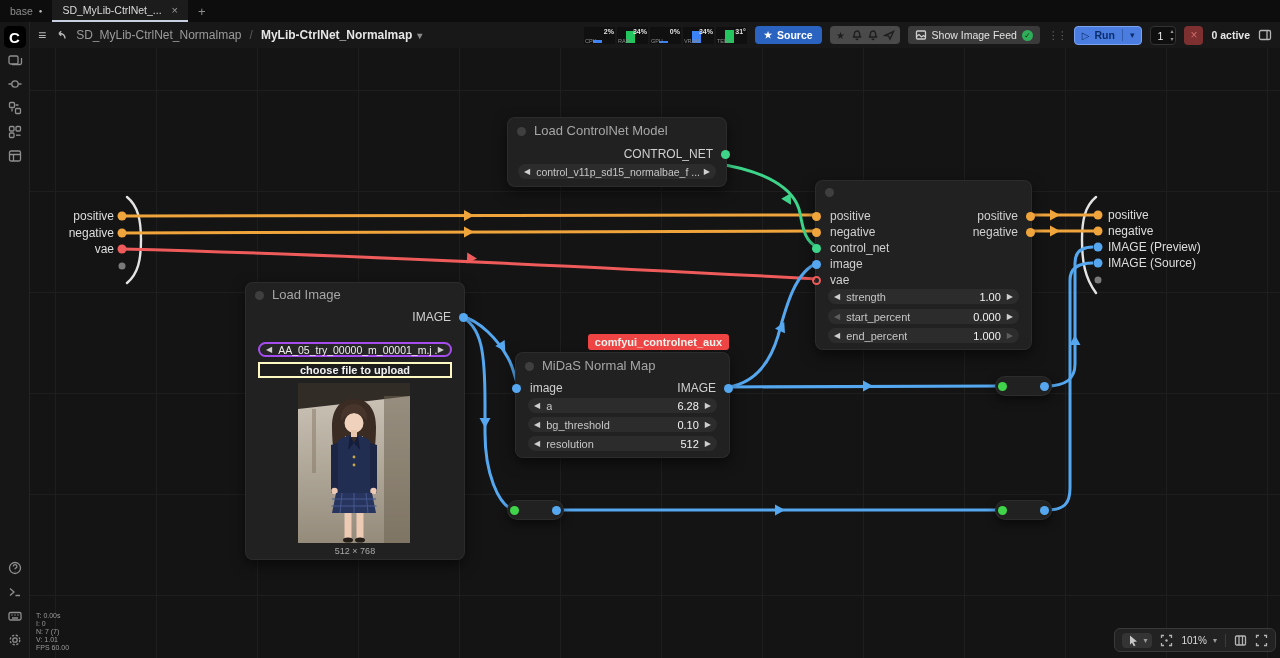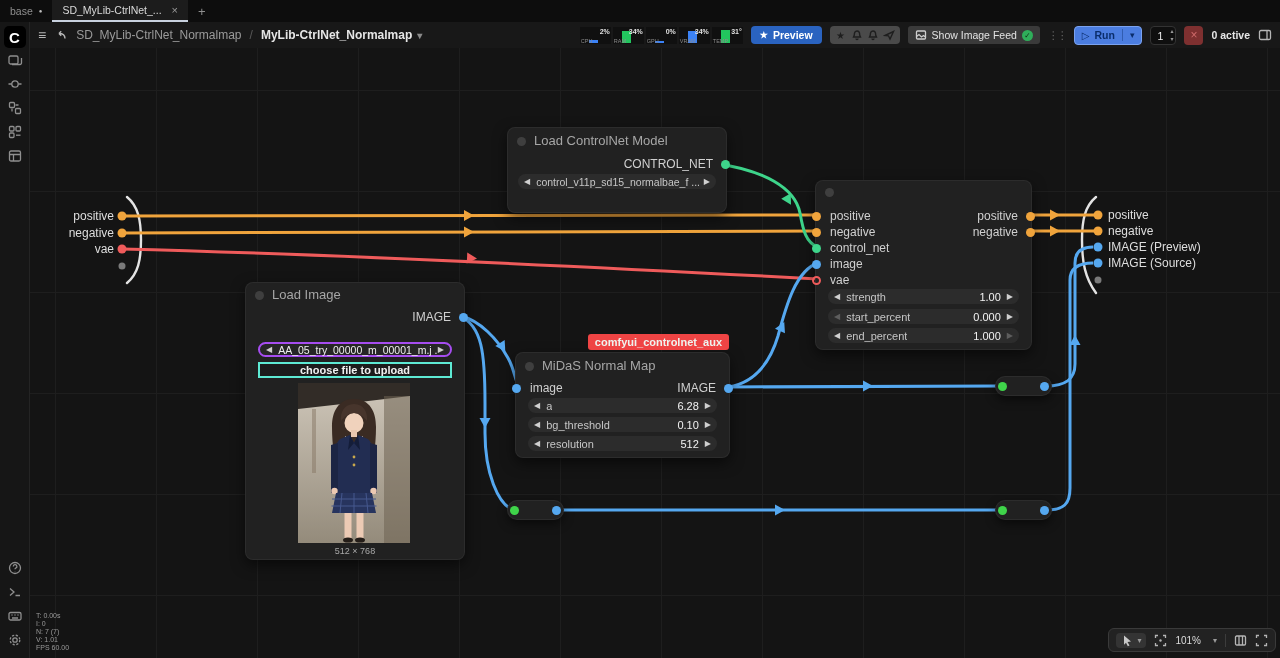--- a/index.html
+++ b/index.html
@@ -93,21 +93,21 @@
   .c-mask { background:#62d96a; } .c-rr { background:#3fd44a; }
   .c-vae { background:transparent; border:2.2px solid #ef5b5b; }
 
   .pill { position:absolute; left:12px; right:12px; height:15px; background:#2c2c2c; border-radius:9px;
     display:flex; align-items:center; padding:0 6px; font-size:11px; cursor:pointer; }
   .pill .arr { color:#cfcfcf; font-size:8px; }
   .pill .arr.dim { opacity:.3; }
   .pill .pname { color:#c6c6c6; margin-left:6px; white-space:nowrap; overflow:hidden; }
   .pill .pval { color:#f2f2f2; margin-left:auto; padding-right:6px; }
   .pill.purple { border:2px solid #a64df0; background:#262626; }
-  .upload-btn { position:absolute; left:12px; right:12px; height:16px; border:2px solid #5eead4; background:#1c1c1c;
+  .upload-btn { position:absolute; left:12px; right:12px; height:16px; border:2px solid #fef9c3; background:#1c1c1c;
     color:#f0f0f0; font-size:11px; font-weight:bold; text-align:center; line-height:13px; cursor:pointer; }
 
   .badge { position:absolute; right:0; bottom:100%; margin-bottom:3px; background:#ef4444; color:#eef3ee;
     font-size:11px; font-weight:bold; padding:2px 7px; border-radius:3px; white-space:nowrap; }
 
   .preview { position:absolute; left:52px; top:100px; width:112px; height:160px; overflow:hidden; }
   .size-cap { position:absolute; left:0; right:0; top:263px; text-align:center; font-size:9px; color:#a8a8a8; }
 
   .reroute { position:absolute; width:57px; height:20px; background:#212121; border:1px solid rgba(255,255,255,.05);
     border-radius:10px; box-shadow:0 4px 10px rgba(0,0,0,.5); z-index:2; cursor:move; }
@@ -118,21 +118,21 @@
   .gio-left { left:0; width:84px; text-align:right; }
   .gio-right { left:1078px; }
 
   .stats { position:absolute; left:6px; top:564px; font-size:7px; line-height:8px; color:#9a9a9a; z-index:2; }
 
   .zoombar { position:absolute; right:4px; bottom:6px; height:24px; background:#222; border:1px solid #3a3a3a;
     border-radius:6px; display:flex; align-items:center; gap:8px; padding:0 7px; z-index:5; }
   .zoombar svg { stroke:#b5b5b5; fill:none; stroke-width:1.3; }
   .ztool { display:flex; align-items:center; gap:4px; background:#343434; border-radius:4px; padding:1px 5px; cursor:pointer; }
   .ztool .caret, .zlevel .caret { color:#9a9a9a; font-size:8px; }
-  .zlevel { display:flex; align-items:center; gap:12px; color:#dcdcdc; font-size:10px; cursor:pointer; }
+  .zlevel { display:flex; align-items:center; gap:6px; color:#dcdcdc; font-size:10px; cursor:pointer; }
   .zdiv { width:1px; height:13px; background:#3c3c3c; }
   .zic { display:flex; align-items:center; cursor:pointer; }
 </style>
 </head>
 <body>
 
 <div class="app">
 
   <div class="tabbar">
     <div class="tab">
@@ -247,21 +247,21 @@
         </div>
         <div class="mitem">
           <div class="mbar" style="height:13px;background:#22c55e;"></div>
           <span class="mlabel">TEMP</span>
             <span class="mvalue">31°</span>
         </div>
       </div>
 
       <div class="btn-manager">
         <span class="st">★</span>
-        <span>Preview</span>
+        <span>Source</span>
       </div>
 
       <div class="icon-group">
         <span class="gi">
             <span class="st">★</span>
           </span>
         <span class="gi">
           <svg width="12" height="12" viewBox="0 0 12 12">
               <path d="M6 2 C4 2 3.3 3.8 3.3 6 L2.5 8 h7 L8.7 6 C8.7 3.8 8 2 6 2 Z M5 9.5 a1 1 0 0 0 2 0"></path>
             </svg>
@@ -370,21 +370,21 @@
 
     <div class="gio-label gio-left" style="top:161px;">positive</div>
     <div class="gio-label gio-left" style="top:178px;">negative</div>
     <div class="gio-label gio-left" style="top:194px;">vae</div>
 
     <div class="gio-label gio-right" style="top:160px;">positive</div>
     <div class="gio-label gio-right" style="top:176px;">negative</div>
     <div class="gio-label gio-right" style="top:192px;">IMAGE (Preview)</div>
     <div class="gio-label gio-right" style="top:208px;">IMAGE (Source)</div>
 
-    <div class="node" style="left:477px; top:79px; width:220px; height:86px;">
+    <div class="node" style="left:477px; top:69px; width:220px; height:70px;">
       <div class="ntitle" style="top:4px;">Load ControlNet Model</div>
       <span class="ndot" style="top:9px;"></span>
       <div class="row" style="top:28px;">
         <span class="out-label">CONTROL_NET</span>
         <span class="dot dout c-green"></span>
       </div>
       <div class="pill" style="top:46px; left:10px; right:10px;">
         <span class="arr">◀</span>
         <span class="pname" style="font-size:10.5px;">control_v11p_sd15_normalbae_f ...</span>
         <span class="arr" style="margin-left:auto;">▶</span>

